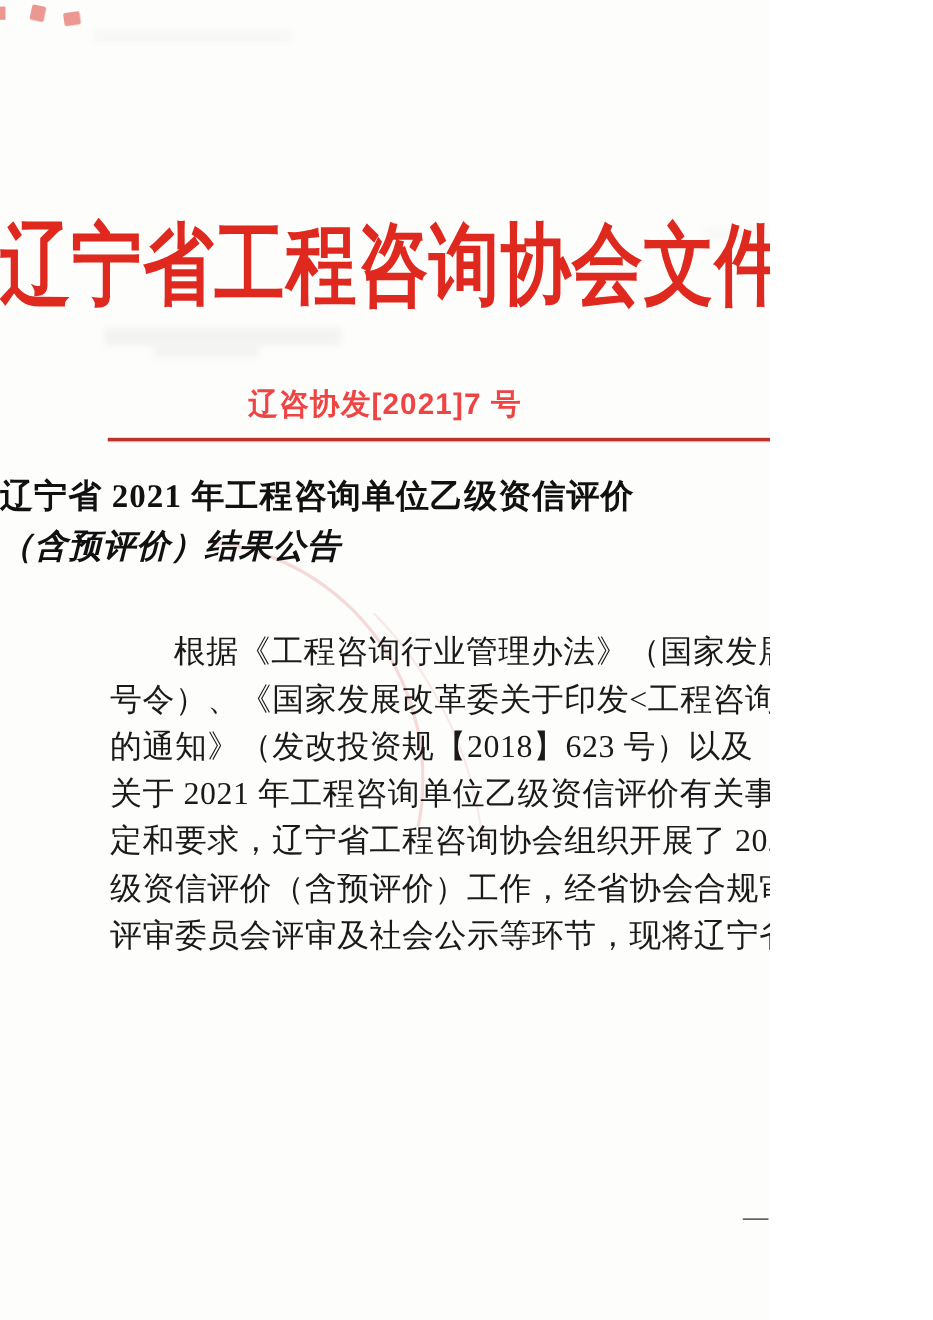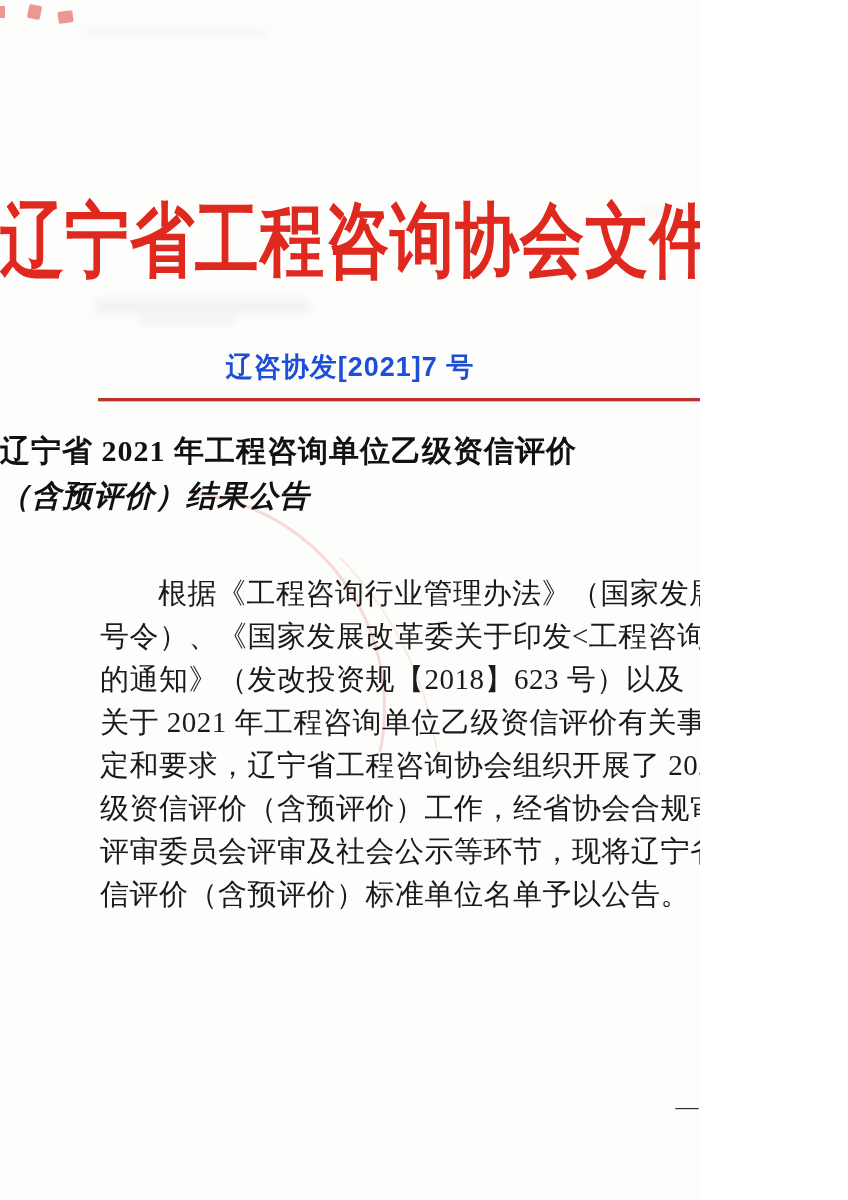--- a/index.html
+++ b/index.html
@@ -33,21 +33,21 @@
   .doc-number {
     position: absolute;
     top: 349px;
     left: 0;
     width: 100%;
     text-align: center;
     font-family: "Liberation Sans", "DejaVu Sans", sans-serif;
     font-weight: 600;
     font-size: 27px;
     letter-spacing: 1px;
-    color: #1d4ed8;
+    color: #ef4444;
   }
 
   
   .red-rule {
     position: absolute;
     top: 398px;
     left: 98px;
     width: 658px;
     height: 3px;
     background: #b9352c;
@@ -165,18 +165,17 @@
   <div class="doc-title line2">（含预评价）结果公告</div>
 
   <div class="body-block">
     <div class="body-line indent">根据《工程咨询行业管理办法》（国家发展改革委 2017 年第 9</div>
     <div class="body-line">号令）、《国家发展改革委关于印发&lt;工程咨询单位资信评价标准&gt;</div>
     <div class="body-line">的通知》（发改投资规【2018】623 号）以及《辽宁省工程咨询协会</div>
     <div class="body-line">关于 2021 年工程咨询单位乙级资信评价有关事项的公告》的有关规</div>
     <div class="body-line">定和要求，辽宁省工程咨询协会组织开展了 2021 年工程咨询单位乙</div>
     <div class="body-line">级资信评价（含预评价）工作，经省协会合规审核、组织专家评审、</div>
     <div class="body-line">评审委员会评审及社会公示等环节，现将辽宁省 2021 年符合乙级资</div>
-    <div class="body-line">信评价（含预评价）标准单位名单予以公告。</div>
   </div>
 
   <div class="page-number">— 1 —</div>
 
 </div>
 
 </body></html>

